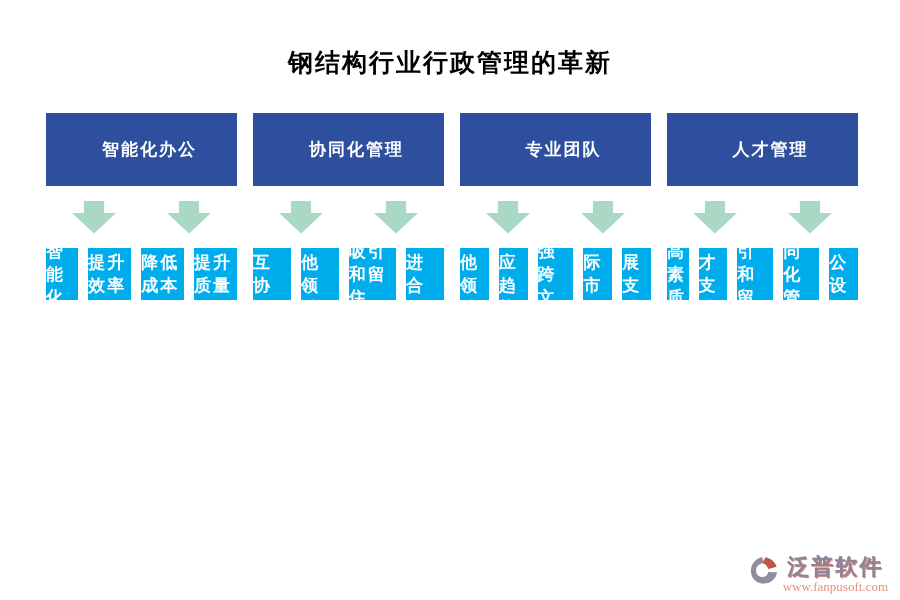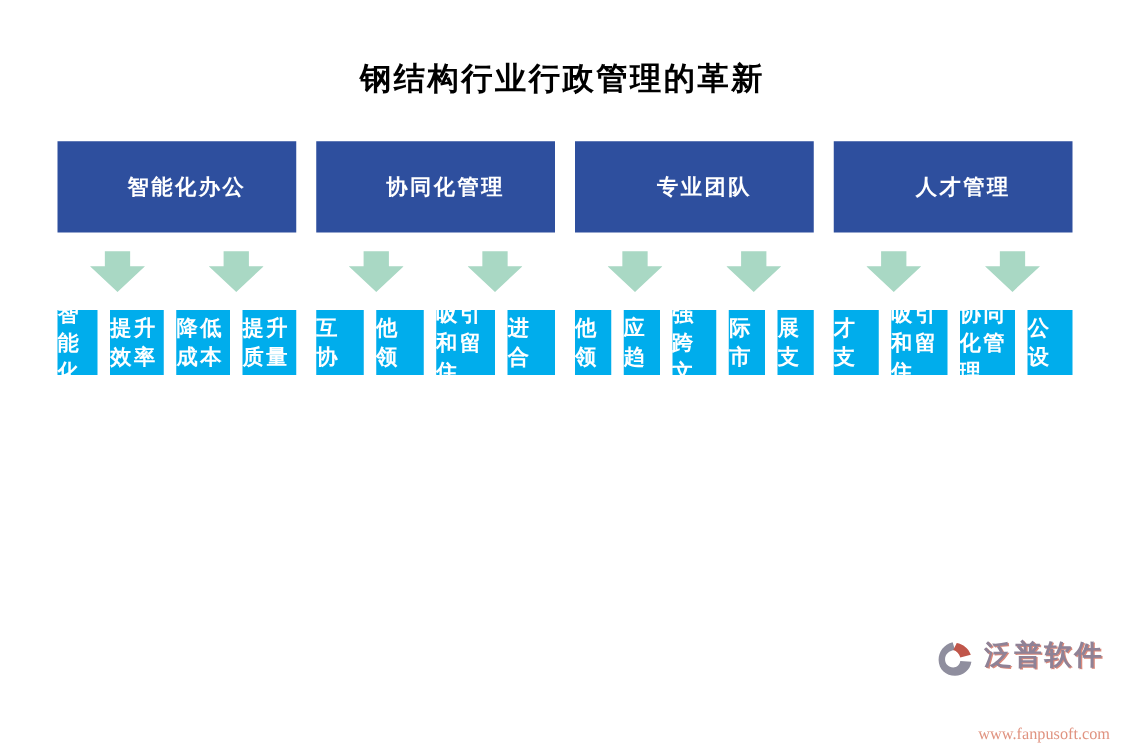--- a/index.html
+++ b/index.html
@@ -36,21 +36,21 @@
                   line-height:16px; letter-spacing:1px; }
   .wm-text-sub { font-size:7px; color:rgba(255,255,255,0.65); letter-spacing:1px; }
 
   .vendor { position:absolute; right:12px; bottom:6px; display:flex;
             align-items:flex-start; gap:4px; }
   .vendor-texts { display:flex; flex-direction:column; align-items:center; }
   .vendor-name { font-size:22px; font-weight:bold; color:#8f8296;
                  letter-spacing:2px; line-height:24px;
                  text-shadow:1px 1px 0 #d9887a; }
   .vendor-url { font-family:"Liberation Serif","DejaVu Serif",serif;
-                font-size:13px; color:#e09380; line-height:15px;margin-top:43px; }
+                font-size:13px; color:#e09380; line-height:15px; }
 </style>
 </head>
 <body>
 
 <div class="canvas">
 
   <div class="title">钢结构行业行政管理的革新</div>
 
   <div class="columns">
       <div class="col">
@@ -93,20 +93,21 @@
           <div class="item">拓展支持</div>
         </div>
       </div>
       <div class="col">
         <div class="header">人才管理</div>
         <div class="arrows">
           <div class="arrow"></div>
           <div class="arrow"></div>
         </div>
         <div class="items">
+          <div class="item">高素质</div>
           <div class="item">人才支持</div>
           <div class="item">吸引和留住</div>
           <div class="item">协同化管理</div>
           <div class="item">办公设备</div>
         </div>
       </div>
     </div>
 
   <div class="watermark">
     <div class="wm-icon"></div>

